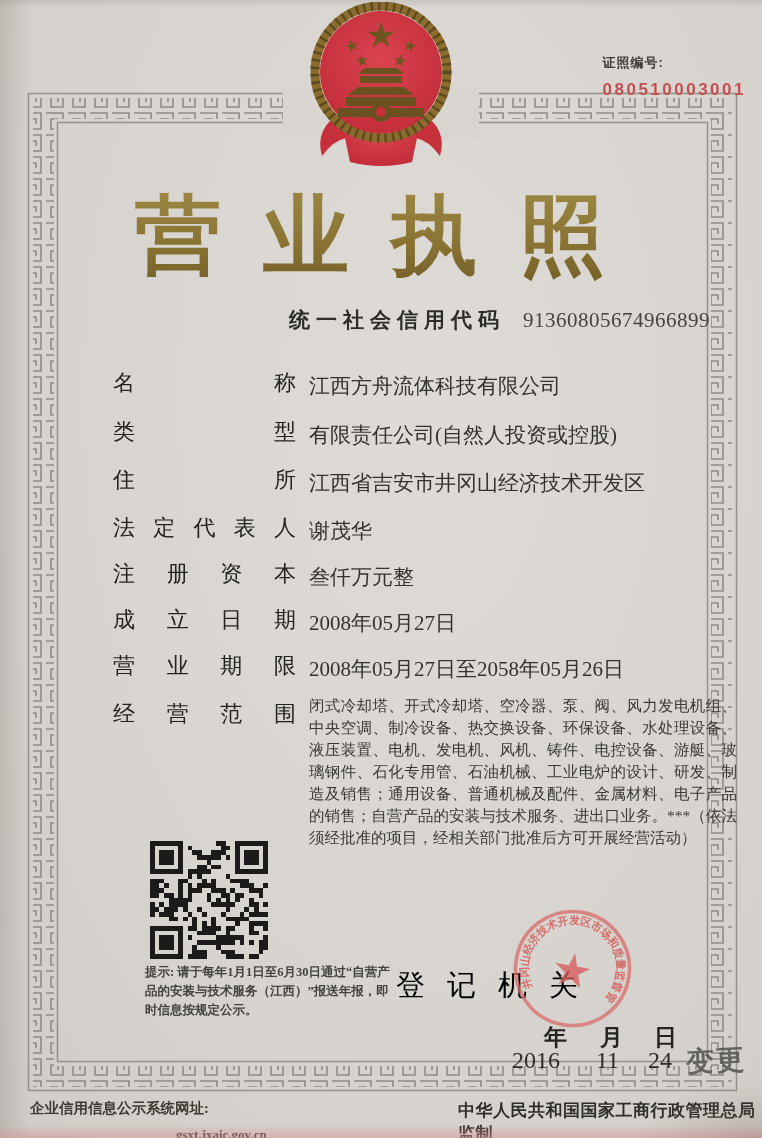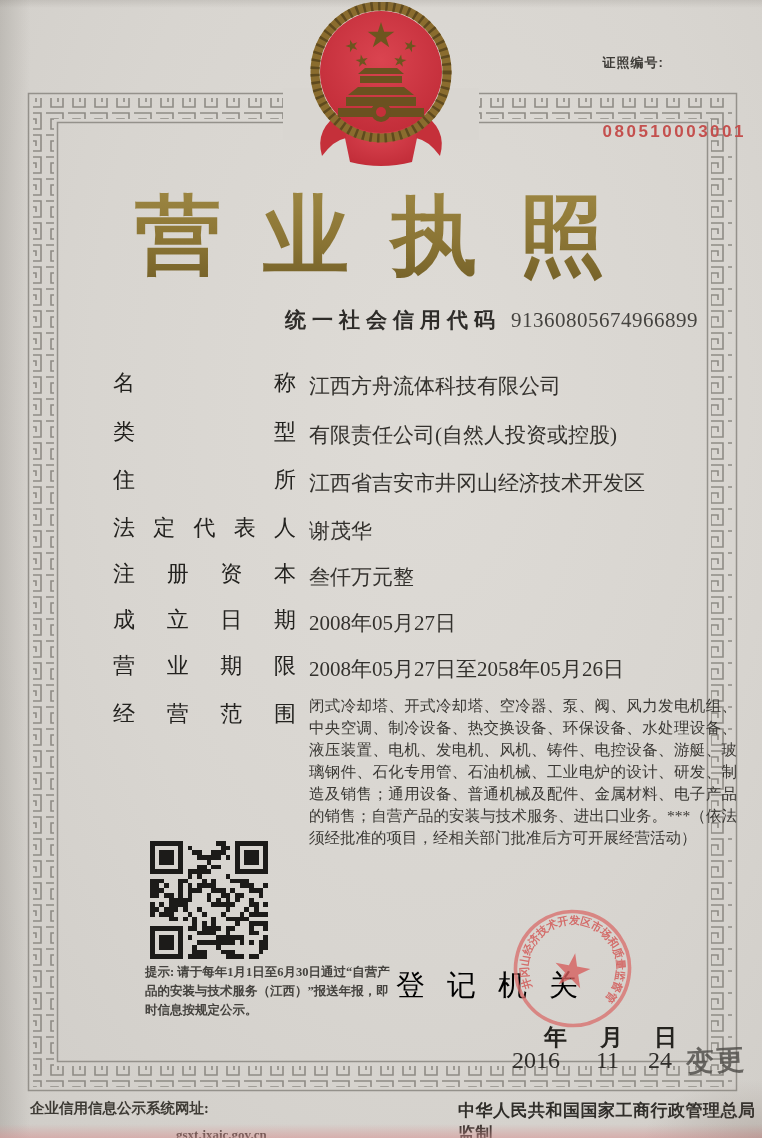--- a/index.html
+++ b/index.html
@@ -5,36 +5,36 @@
   html,body{margin:0;padding:0;}
   body{
     width:762px;height:1138px;position:relative;overflow:hidden;
     background:radial-gradient(ellipse at 55% 35%, #dedbd6 0%, #d8d5d0 55%, #d0cdc8 100%);
     font-family:"Liberation Sans", sans-serif;
   }
   .abs{position:absolute;}
   
   .certno{top:54px;right:16px;display:flex;align-items:baseline;gap:8px;flex-direction:column;}
   .certno .lbl{font-size:13px;font-weight:700;color:#3c3a36;letter-spacing:1px;}
-  .certno .num{font-size:17px;font-weight:700;color:#c4504e;letter-spacing:2.5px;margin-top:42px;}
+  .certno .num{font-size:17px;font-weight:700;color:#c4504e;letter-spacing:2.5px;}
   
   svg.frame{left:0;top:0;}
   .paper-patch{left:283px;top:88px;width:196px;height:52px;background:#d9d6d1;}
   
   .emblem{left:296px;top:2px;}
   
   .title{
     top:178px;left:0;width:100%;text-align:center;
     font-size:86px;font-weight:700;letter-spacing:42px;padding-left:20px;box-sizing:border-box;
     background:linear-gradient(180deg,#a08a45 0%,#8a7434 55%,#6f5c26 100%);
     -webkit-background-clip:text;background-clip:text;color:transparent;
     text-shadow:0 0 0 rgba(0,0,0,0);
   }
   
-  .creditline{top:306px;right:64px;display:flex;align-items:baseline;gap:10px;}
+  .creditline{top:306px;right:52px;display:flex;align-items:baseline;gap:18px;}
   .creditline .lbl{font-size:21px;font-weight:700;color:#2e2c29;letter-spacing:6px;}
   .creditline .code{font-family:"Liberation Serif",serif;font-size:21px;color:#45433f;letter-spacing:.5px;}
   
   .frow{left:0;top:0;width:762px;}
   .flabel{
     position:absolute;left:113px;width:183px;
     font-size:22px;font-weight:400;color:#23221f;
     text-align:justify;text-align-last:justify;
   }
   .fvalue{

